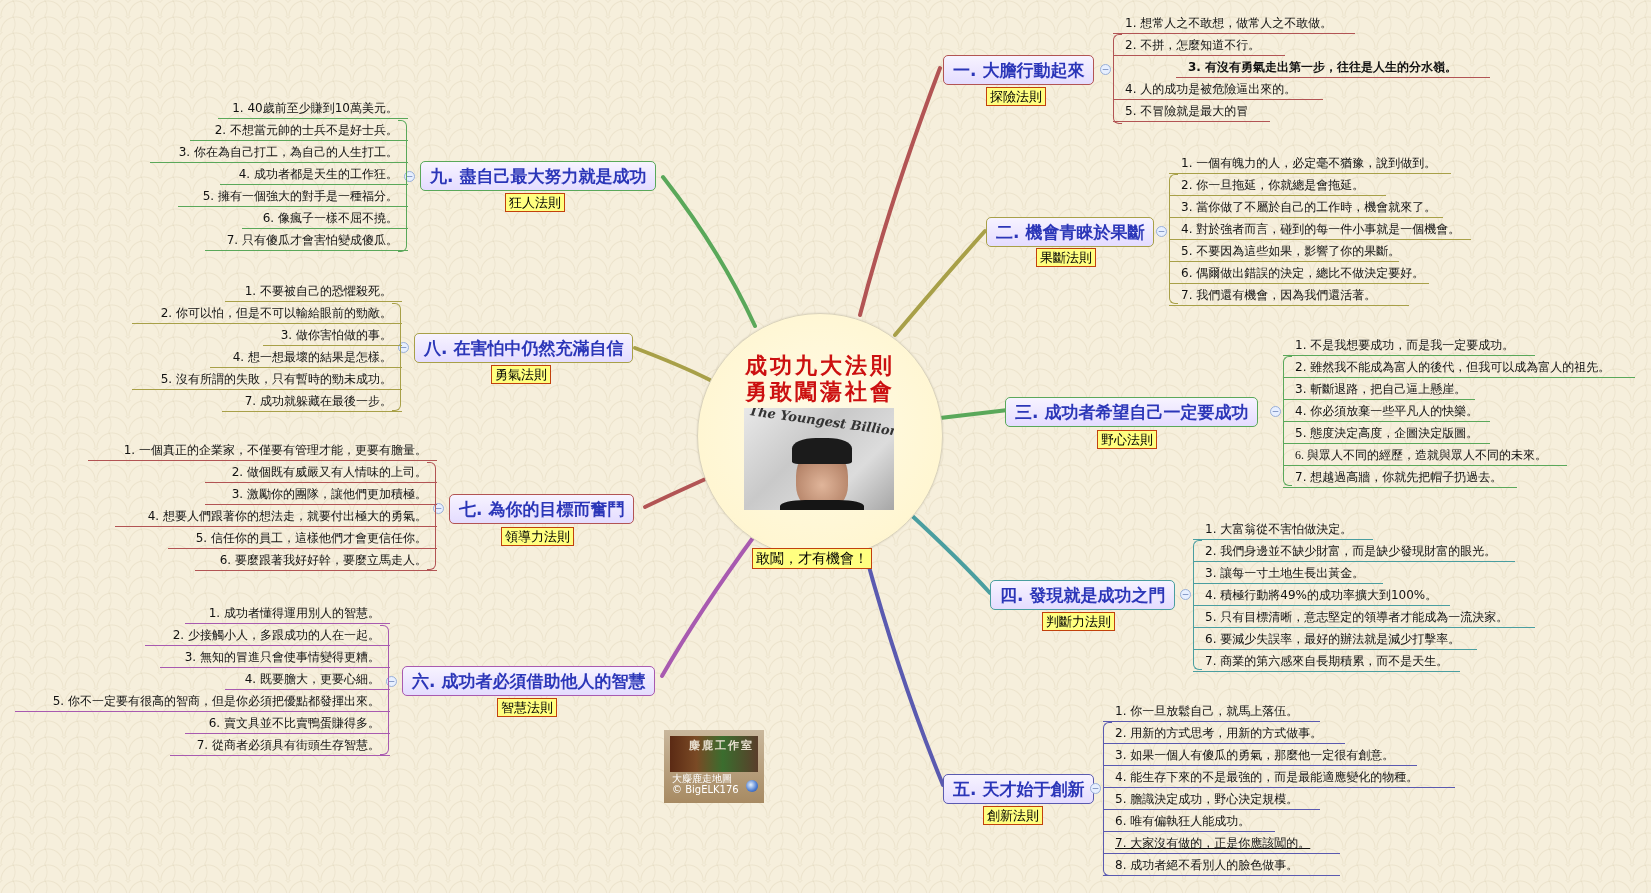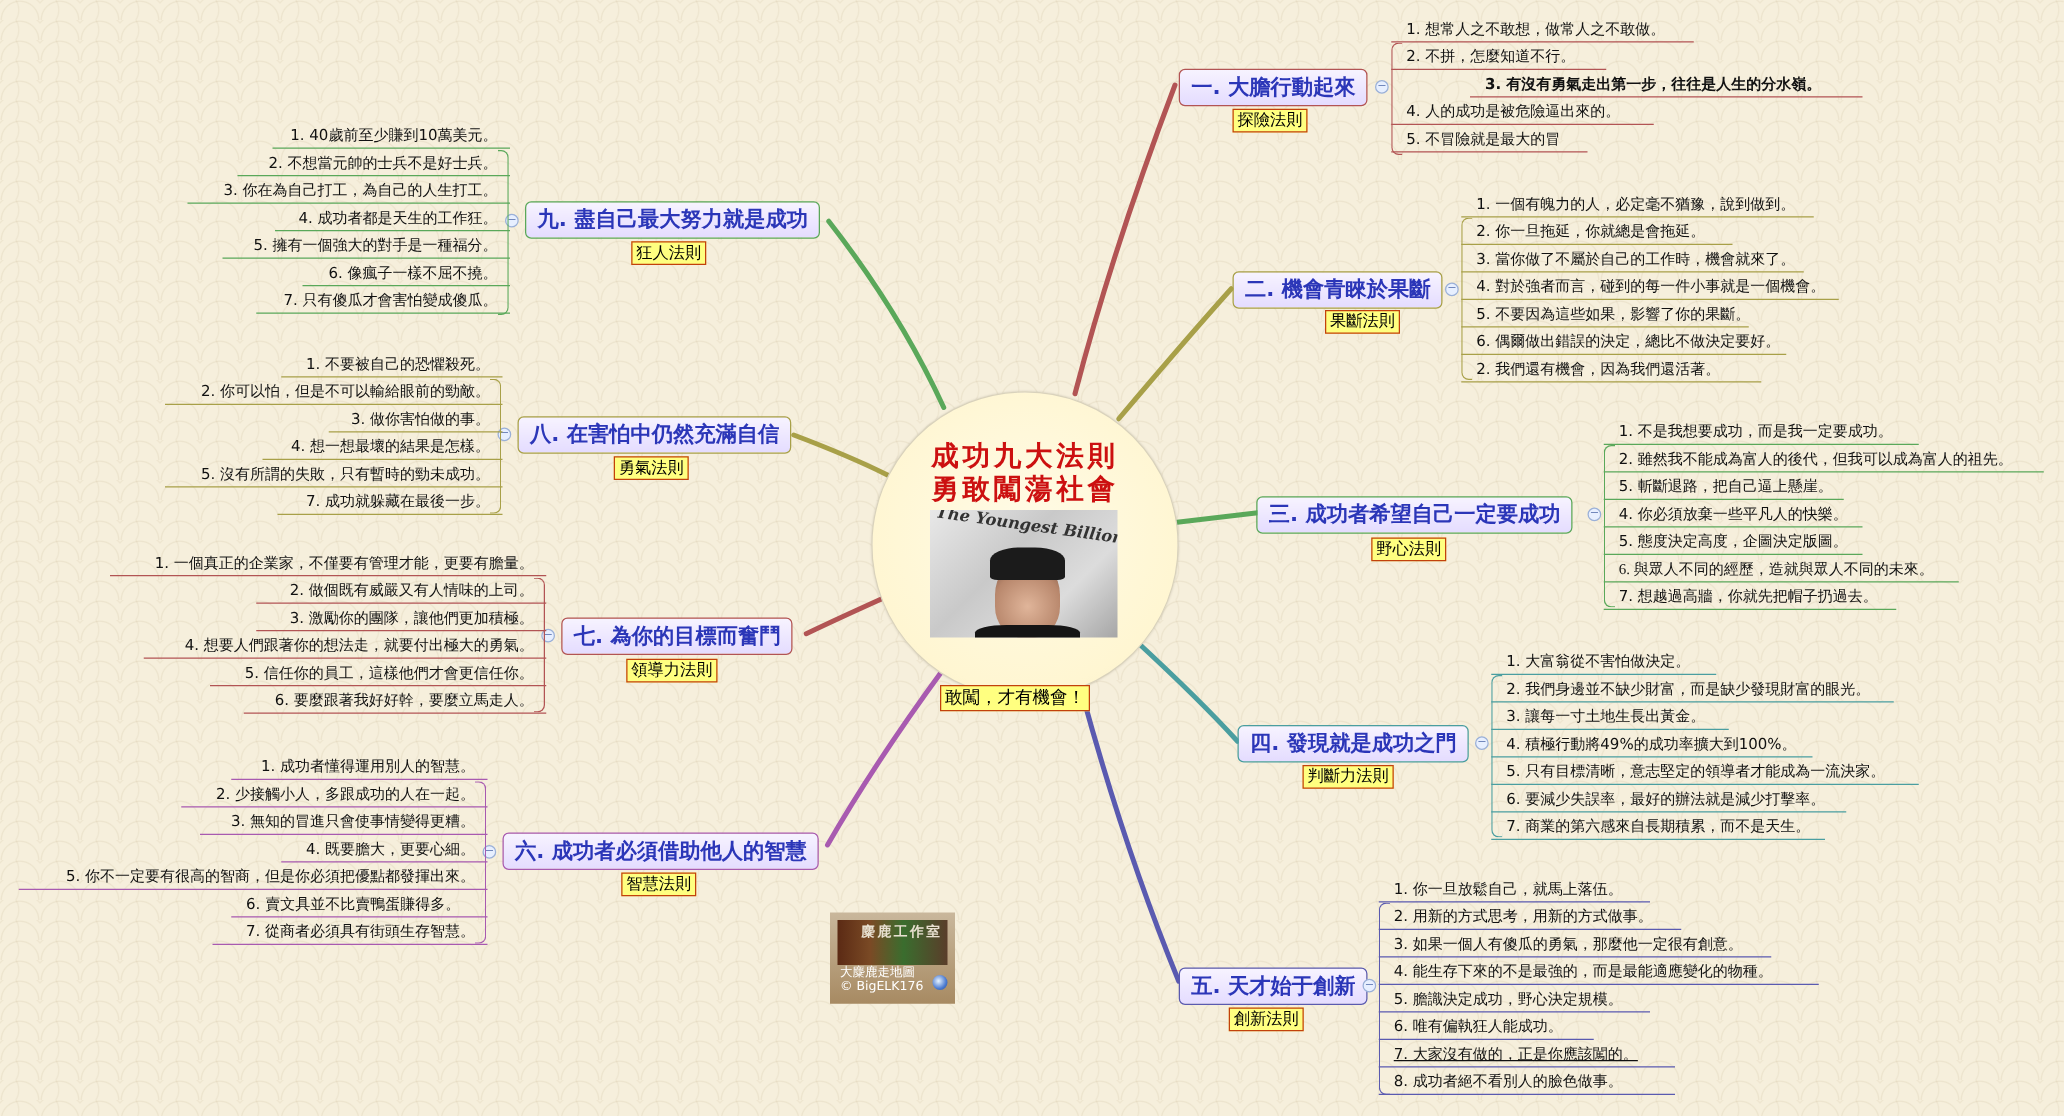--- a/index.html
+++ b/index.html
@@ -114,38 +114,38 @@
 <div class="callout" style="left:986px;top:87px;">探險法則</div>
 <div class="collapse" style="left:1100px;top:64px;">−</div>
 <div class="bracket r" style="left:1113px;top:34px;width:8px;height:88px;border-color:#b25454;"></div>
 <div class="item r" style="left:1113px;top:15px;width:230px;border-color:#b25454;">1. 想常人之不敢想，做常人之不敢做。</div>
 <div class="item r" style="left:1113px;top:37px;width:160px;border-color:#b25454;">2. 不拼，怎麼知道不行。</div>
 <div class="item r" style="left:1176px;top:59px;width:302px;border-color:#b25454;font-weight:bold;">3. 有沒有勇氣走出第一步，往往是人生的分水嶺。</div>
 <div class="item r" style="left:1113px;top:81px;width:198px;border-color:#b25454;">4. 人的成功是被危險逼出來的。</div>
 <div class="item r" style="left:1113px;top:103px;width:145px;border-color:#b25454;">5. 不冒險就是最大的冒</div>
 
 <div class="topic" style="left:986px;top:217px;border-color:#a8a048;">二. 機會青睞於果斷</div>
-<div class="callout" style="left:1036px;top:248px;margin-left:24px;">果斷法則</div>
+<div class="callout" style="left:1036px;top:248px;">果斷法則</div>
 <div class="collapse" style="left:1156px;top:226px;">−</div>
 <div class="bracket r" style="left:1169px;top:174px;width:8px;height:128px;border-color:#a8a048;"></div>
 <div class="item r" style="left:1169px;top:155px;width:270px;border-color:#a8a048;">1. 一個有魄力的人，必定毫不猶豫，說到做到。</div>
 <div class="item r" style="left:1169px;top:177px;width:205px;border-color:#a8a048;">2. 你一旦拖延，你就總是會拖延。</div>
 <div class="item r" style="left:1169px;top:199px;width:262px;border-color:#a8a048;">3. 當你做了不屬於自己的工作時，機會就來了。</div>
 <div class="item r" style="left:1169px;top:221px;width:290px;border-color:#a8a048;">4. 對於強者而言，碰到的每一件小事就是一個機會。</div>
 <div class="item r" style="left:1169px;top:243px;width:218px;border-color:#a8a048;">5. 不要因為這些如果，影響了你的果斷。</div>
 <div class="item r" style="left:1169px;top:265px;width:248px;border-color:#a8a048;">6. 偶爾做出錯誤的決定，總比不做決定要好。</div>
-<div class="item r" style="left:1169px;top:287px;width:228px;border-color:#a8a048;">2. 我們還有機會，因為我們還活著。</div>
+<div class="item r" style="left:1169px;top:287px;width:228px;border-color:#a8a048;">7. 我們還有機會，因為我們還活著。</div>
 
 <div class="topic" style="left:1005px;top:397px;border-color:#5aa85a;">三. 成功者希望自己一定要成功</div>
 <div class="callout" style="left:1097px;top:430px;">野心法則</div>
 <div class="collapse" style="left:1270px;top:406px;">−</div>
 <div class="bracket r" style="left:1283px;top:356px;width:8px;height:128px;border-color:#5aa85a;"></div>
 <div class="item r" style="left:1283px;top:337px;width:240px;border-color:#5aa85a;">1. 不是我想要成功，而是我一定要成功。</div>
 <div class="item r" style="left:1283px;top:359px;width:340px;border-color:#5aa85a;">2. 雖然我不能成為富人的後代，但我可以成為富人的祖先。</div>
-<div class="item r" style="left:1283px;top:381px;width:180px;border-color:#5aa85a;">5. 斬斷退路，把自己逼上懸崖。</div>
+<div class="item r" style="left:1283px;top:381px;width:180px;border-color:#5aa85a;">3. 斬斷退路，把自己逼上懸崖。</div>
 <div class="item r" style="left:1283px;top:403px;width:195px;border-color:#5aa85a;">4. 你必須放棄一些平凡人的快樂。</div>
 <div class="item r" style="left:1283px;top:425px;width:195px;border-color:#5aa85a;">5. 態度決定高度，企圖決定版圖。</div>
 <div class="item r" style="left:1283px;top:447px;width:272px;border-color:#5aa85a;font-family:Liberation Serif, serif;">6. 與眾人不同的經歷，造就與眾人不同的未來。</div>
 <div class="item r" style="left:1283px;top:469px;width:222px;border-color:#5aa85a;">7. 想越過高牆，你就先把帽子扔過去。</div>
 
 <div class="topic" style="left:990px;top:580px;border-color:#4a9ea0;">四. 發現就是成功之門</div>
 <div class="callout" style="left:1042px;top:612px;">判斷力法則</div>
 <div class="collapse" style="left:1180px;top:589px;">−</div>
 <div class="bracket r" style="left:1193px;top:540px;width:8px;height:128px;border-color:#4a9ea0;"></div>
 <div class="item r" style="left:1193px;top:521px;width:168px;border-color:#4a9ea0;">1. 大富翁從不害怕做決定。</div>
@@ -171,21 +171,21 @@
 
 <div class="topic" style="left:402px;top:666px;border-color:#a85ab0;">六. 成功者必須借助他人的智慧</div>
 <div class="callout" style="left:497px;top:698px;">智慧法則</div>
 <div class="collapse" style="left:386px;top:676px;">−</div>
 <div class="bracket l" style="left:380px;top:625px;width:8px;height:128px;border-color:#a85ab0;"></div>
 <div class="item l" style="left:185px;top:605px;width:195px;border-color:#a85ab0;">1. 成功者懂得運用別人的智慧。</div>
 <div class="item l" style="left:145px;top:627px;width:235px;border-color:#a85ab0;">2. 少接觸小人，多跟成功的人在一起。</div>
 <div class="item l" style="left:160px;top:649px;width:220px;border-color:#a85ab0;">3. 無知的冒進只會使事情變得更糟。</div>
 <div class="item l" style="left:225px;top:671px;width:155px;border-color:#a85ab0;">4. 既要膽大，更要心細。</div>
 <div class="item l" style="left:15px;top:693px;width:365px;border-color:#a85ab0;">5. 你不一定要有很高的智商，但是你必須把優點都發揮出來。</div>
-<div class="item l" style="left:185px;top:715px;width:195px;border-color:#a85ab0;text-align:center;">6. 賣文具並不比賣鴨蛋賺得多。</div>
+<div class="item l" style="left:185px;top:715px;width:195px;border-color:#a85ab0;">6. 賣文具並不比賣鴨蛋賺得多。</div>
 <div class="item l" style="left:170px;top:737px;width:210px;border-color:#a85ab0;">7. 從商者必須具有街頭生存智慧。</div>
 
 <div class="topic" style="left:449px;top:494px;border-color:#b25454;">七. 為你的目標而奮鬥</div>
 <div class="callout" style="left:501px;top:527px;">領導力法則</div>
 <div class="collapse" style="left:433px;top:503px;">−</div>
 <div class="bracket l" style="left:427px;top:462px;width:8px;height:106px;border-color:#b25454;"></div>
 <div class="item l" style="left:88px;top:442px;width:339px;border-color:#b25454;">1. 一個真正的企業家，不僅要有管理才能，更要有膽量。</div>
 <div class="item l" style="left:205px;top:464px;width:222px;border-color:#b25454;">2. 做個既有威嚴又有人情味的上司。</div>
 <div class="item l" style="left:205px;top:486px;width:222px;border-color:#b25454;">3. 激勵你的團隊，讓他們更加積極。</div>
 <div class="item l" style="left:115px;top:508px;width:312px;border-color:#b25454;">4. 想要人們跟著你的想法走，就要付出極大的勇氣。</div>

